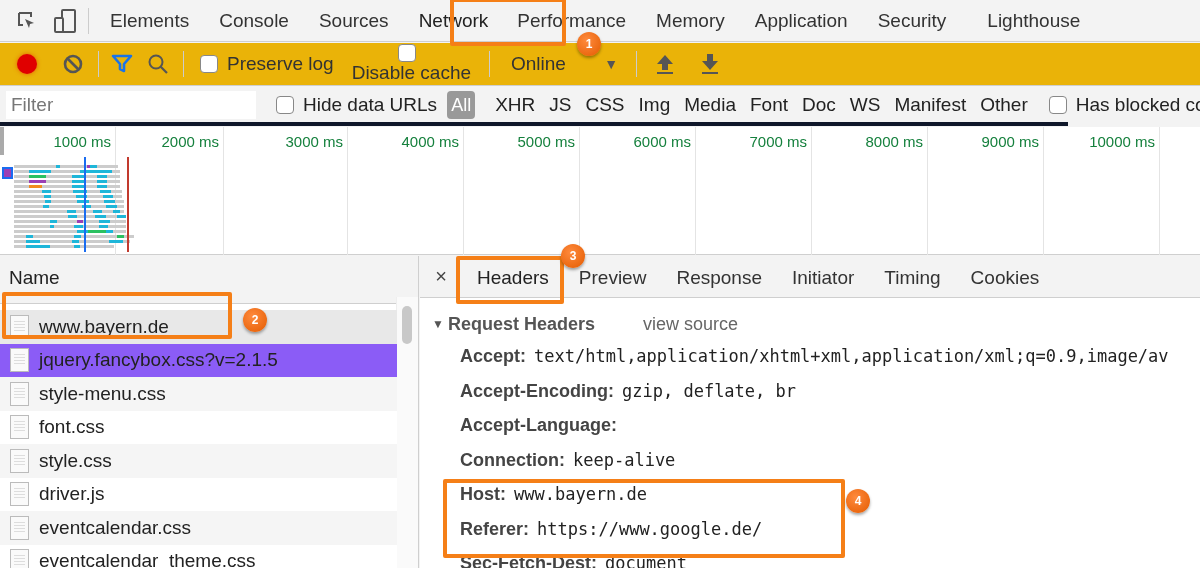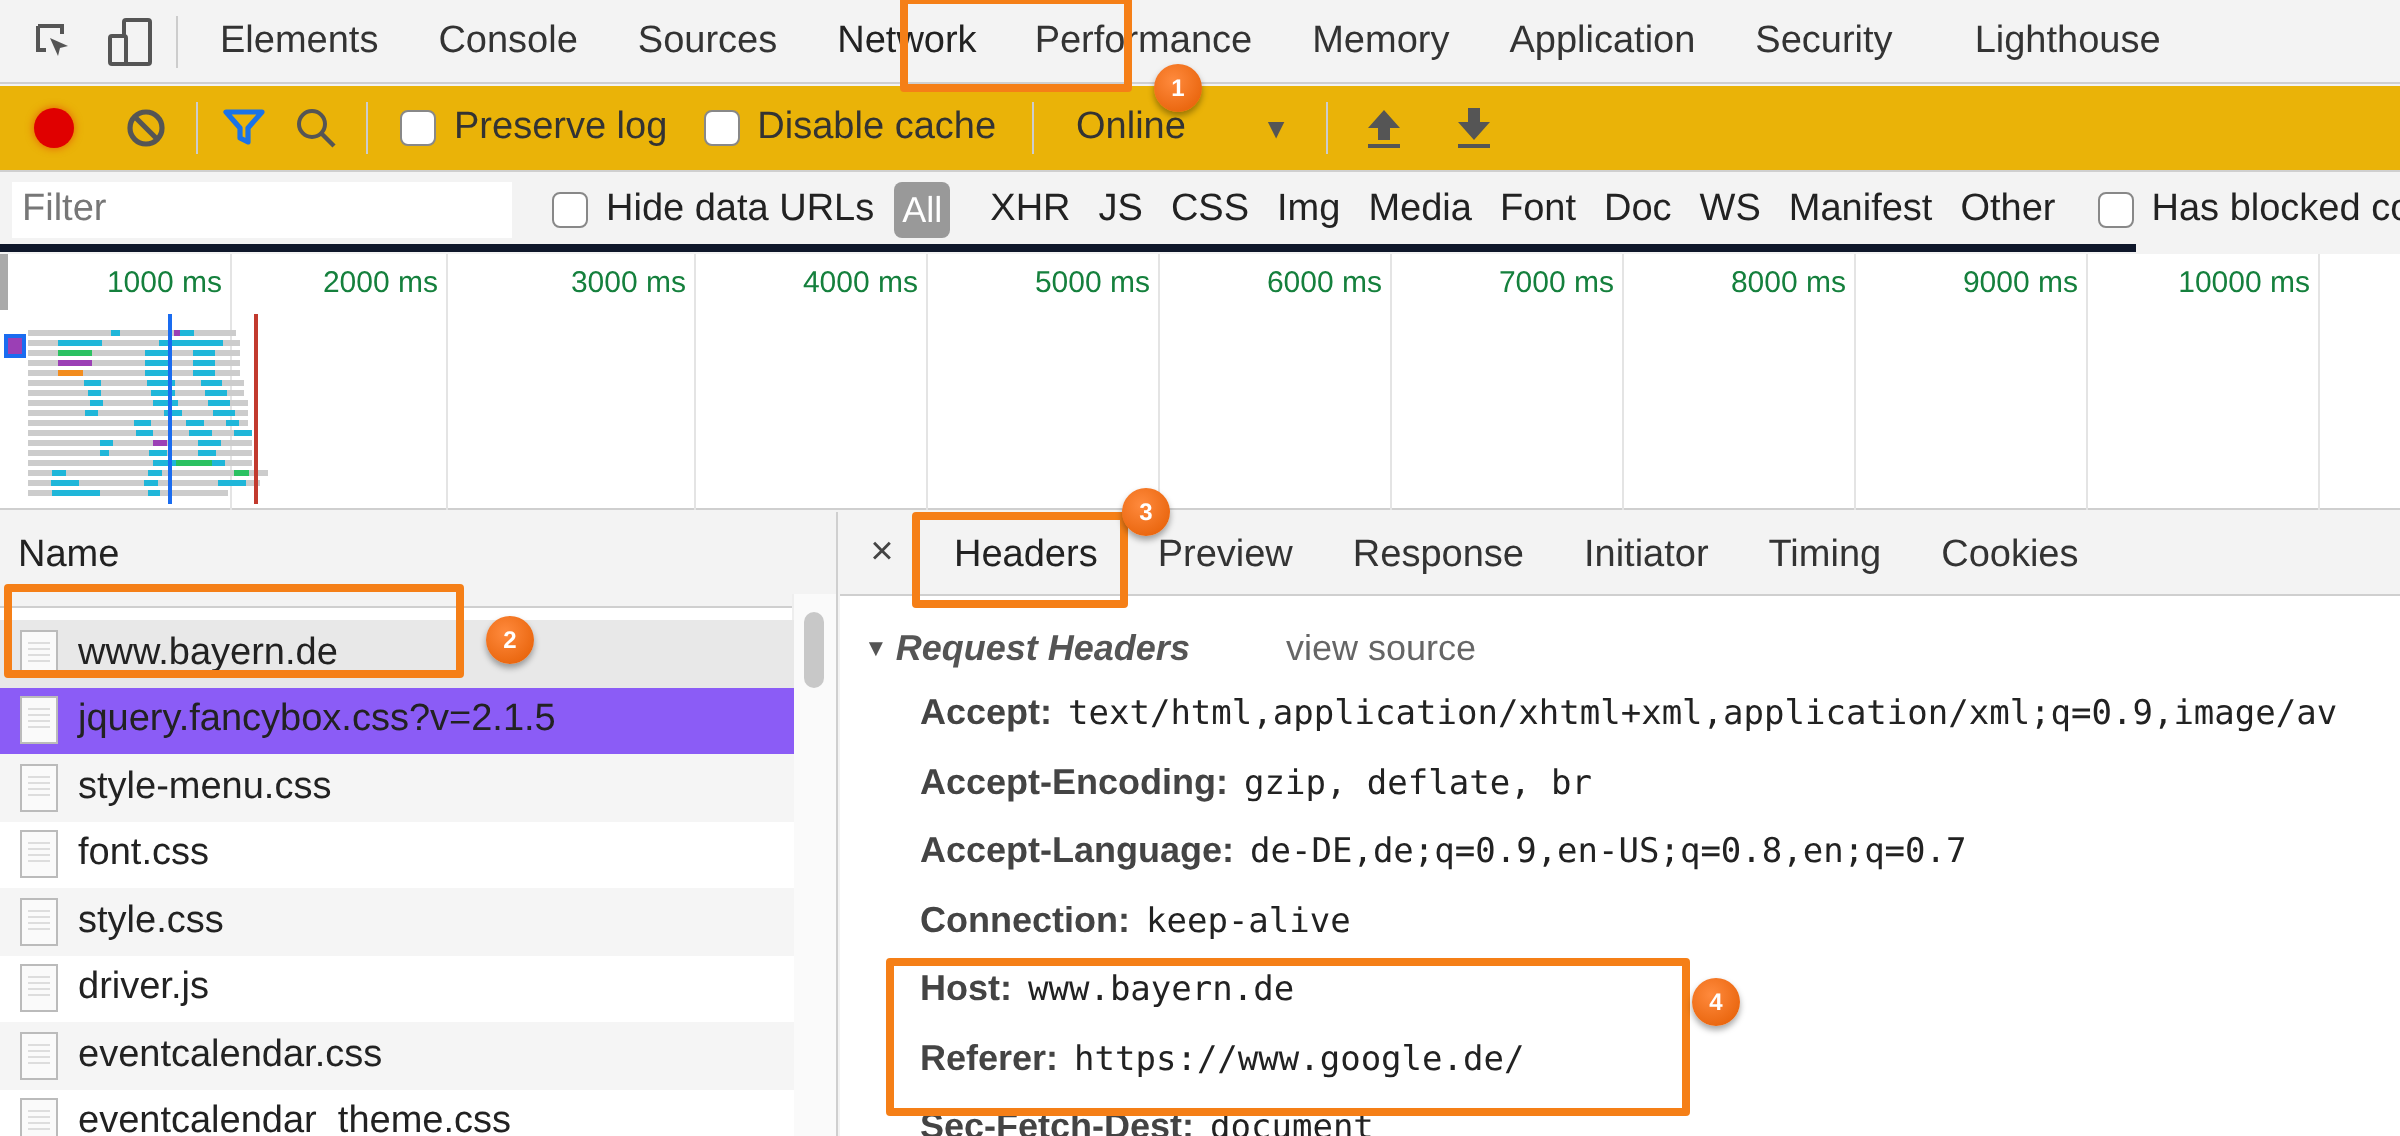--- a/index.html
+++ b/index.html
@@ -54,21 +54,21 @@
   .name-scroll { position: absolute; right: 6px; top: 50px; width: 10px; height: 38px; background: #c8c8c8; border-radius: 5px; }
   .name-scrolltrack { position: absolute; right: 0; top: 41px; width: 22px; height: 271px; background: #fafafa; border-left: 1px solid #eee; }
 
   .detailpane { position: absolute; left: 420px; top: 256px; width: 780px; height: 312px; background: #fff; }
   .detailtabs { height: 42px; background: #f3f3f3; border-bottom: 1px solid #cfcfcf; display: flex; align-items: center; }
   .detailtabs .close { width: 42px; text-align: center; font-size: 20px; color: #444; }
   .detailtabs .dtab { font-size: 19px; color: #333; padding: 0 15px; height: 42px; line-height: 44px; white-space: nowrap; }
   .detailtabs .dtab.active { color: #222; }
   .section-title { display: flex; align-items: center; height: 36px; padding-left: 12px; margin-top: 8px; }
   .section-title .tri { font-size: 12px; color: #555; margin-right: 4px; }
-  .section-title .st { font-size: 18px; font-weight: bold; color: #555; font-style: italic; }
+  .section-title .st { font-size: 18px; font-weight: bold; color: #555; }
   .section-title .vs { font-size: 18px; color: #666; margin-left: 48px; }
   .hdr { display: flex; align-items: baseline; height: 34.5px; padding-left: 40px; white-space: nowrap; }
   .hdr .k { font-size: 18px; font-weight: bold; color: #444; margin-right: 8px; }
   .hdr .v { font-family: "DejaVu Sans Mono", "Liberation Mono", monospace; font-size: 17px; color: #222; }
 
   
   .anno-box { position: absolute; border: 4px solid #f57f17; border-radius: 2px; }
   .anno-badge { position: absolute; width: 24px; height: 24px; border-radius: 12px; background: radial-gradient(circle at 40% 35%, #ff8a3d, #e35b00); color: #fff; font-size: 12px; font-weight: bold; text-align: center; line-height: 24px; box-shadow: 0 2px 3px rgba(0,0,0,0.35); }
 </style>
 </head>
@@ -119,21 +119,21 @@
     <svg width="22" height="22" viewBox="0 0 22 22">
         <circle cx="9" cy="9" r="6.5" fill="none" stroke="#555" stroke-width="2"></circle>
         <line x1="13.5" y1="13.5" x2="20" y2="20" stroke="#555" stroke-width="2.2"></line>
       </svg>
   </div>
   <div class="vsep"></div>
   <div class="tb" style="padding-left:10px;padding-right:18px;">
     <span class="cb"></span>
     <span class="label">Preserve log</span>
   </div>
-  <div class="tb" style="padding-right:12px;">
+  <div class="tb" style="padding-right:12px;flex-direction:column;">
     <span class="cb"></span>
     <span class="label">Disable cache</span>
   </div>
   <div class="vsep"></div>
   <div class="throttle">
     <span>Online</span>
     <span class="arrow">▼</span>
   </div>
   <div class="vsep"></div>
   <div class="tb" style="width:44px;">
@@ -290,21 +290,20 @@
     <div class="hdr">
         <span class="k">Accept:</span>
         <span class="v">text/html,application/xhtml+xml,application/xml;q=0.9,image/av</span>
       </div>
     <div class="hdr">
         <span class="k">Accept-Encoding:</span>
         <span class="v">gzip, deflate, br</span>
       </div>
     <div class="hdr">
         <span class="k">Accept-Language:</span>
-        <span class="v">de-DE,de;q=0.9,en-US;q=0.8,en;q=0.7</span>
       </div>
     <div class="hdr">
         <span class="k">Connection:</span>
         <span class="v">keep-alive</span>
       </div>
     <div class="hdr">
         <span class="k">Host:</span>
         <span class="v">www.bayern.de</span>
       </div>
     <div class="hdr">

